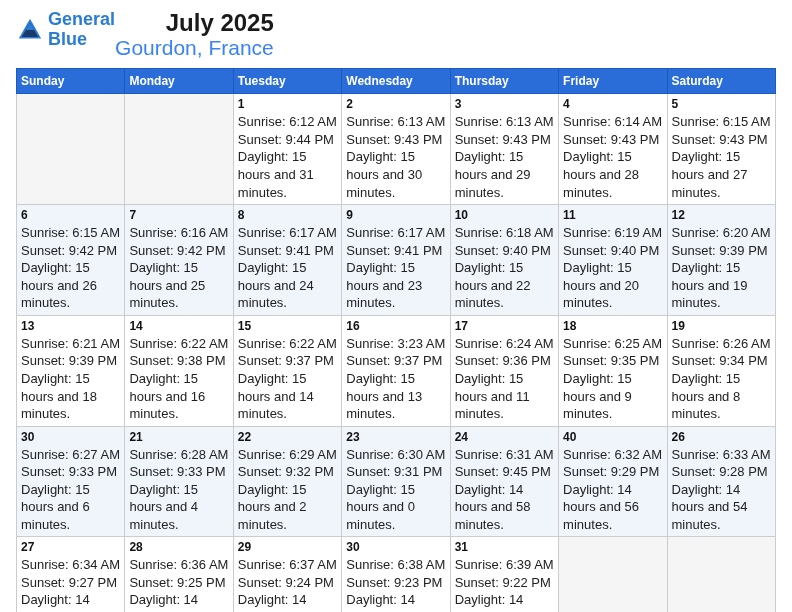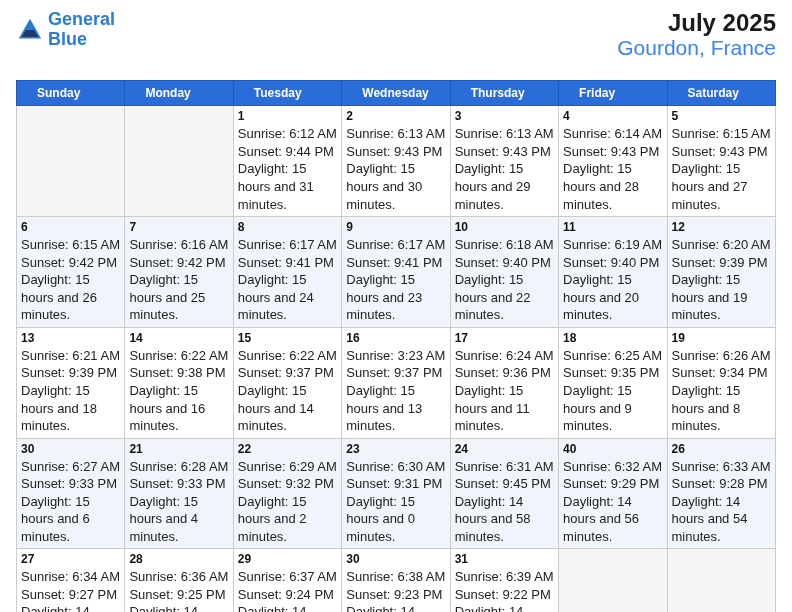--- a/index.html
+++ b/index.html
@@ -13,23 +13,23 @@
     }
     .page {
       width: 792px;
       height: 612px;
       padding: 10px 16px 10px 16px;
       display: flex;
       flex-direction: column;
     }
     .header {
       display: flex;
-      justify-content: space-between;
+      justify-content: flex-start;
       align-items: flex-start;
-      margin-bottom: 20px;
+      margin-bottom: 8px;
     }
     .logo {
       display: flex;
       align-items: center;
       gap: 4px;
     }
     .logo-text {
       font-size: 18px;
       font-weight: bold;
       color: #1a3a6b;
@@ -60,21 +60,21 @@
       border: 1px solid #ccc;
       border-collapse: collapse;
       width: 100%;
       table-layout: fixed;
     }
     .calendar th {
       background: #2a6dd9;
       color: #fff;
       font-size: 12px;
       font-weight: bold;
-      padding: 5px 20px;
+      padding: 5px 4px;
       text-align: left;
       border: 1px solid #1a5bbf;
     }
     .calendar td {
       vertical-align: top;
       border: 1px solid #ccc;
       padding: 3px 4px;
       height: 88px;
       background: #fff;
     }

